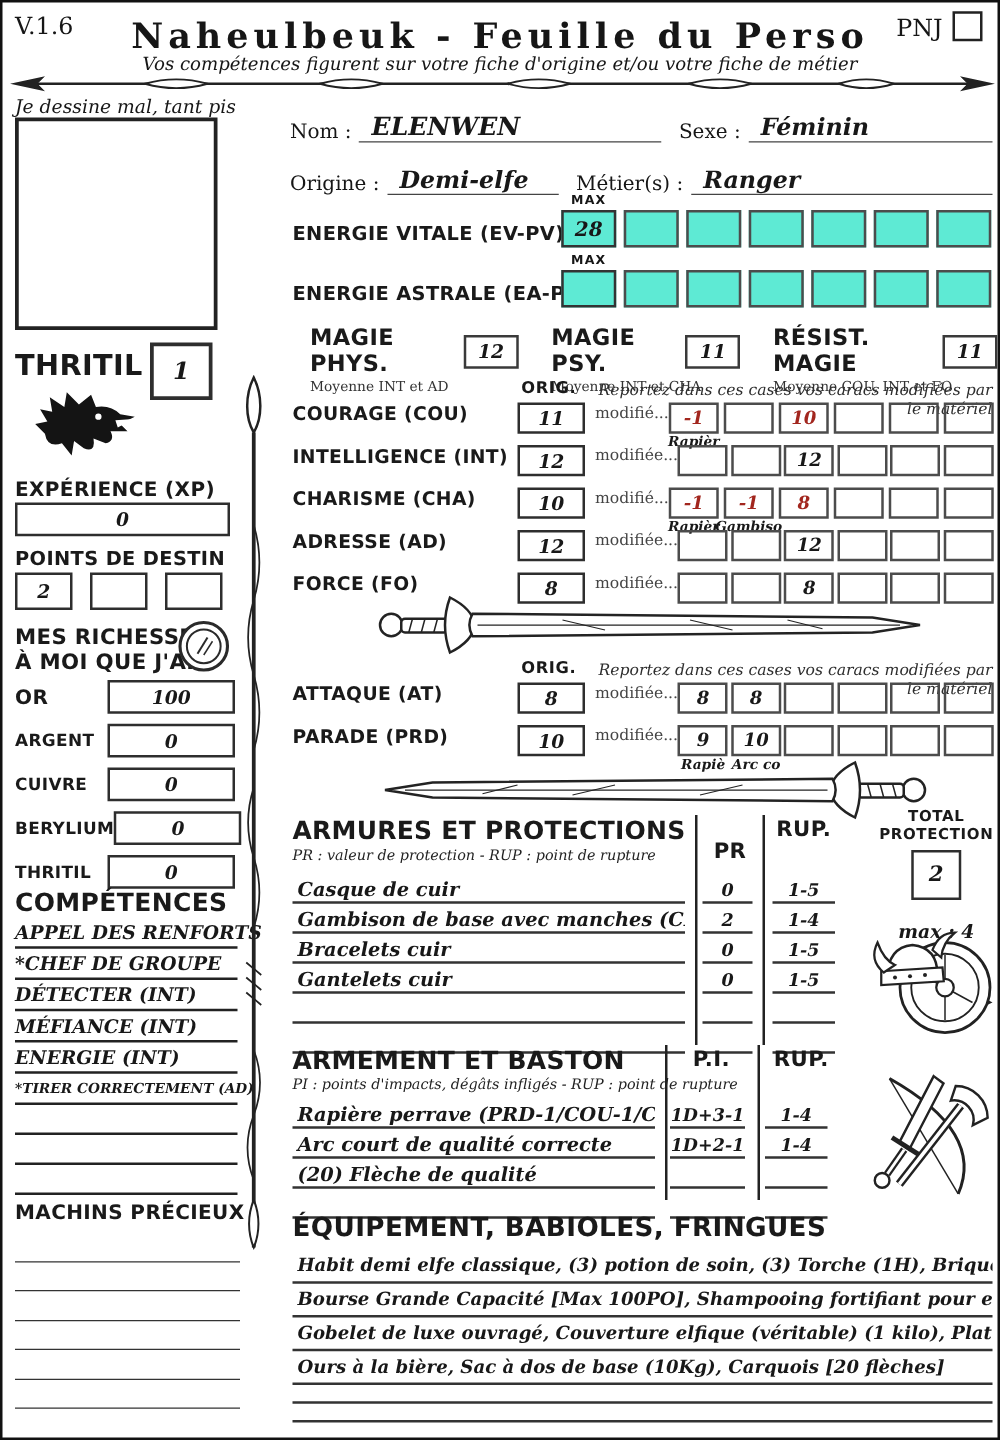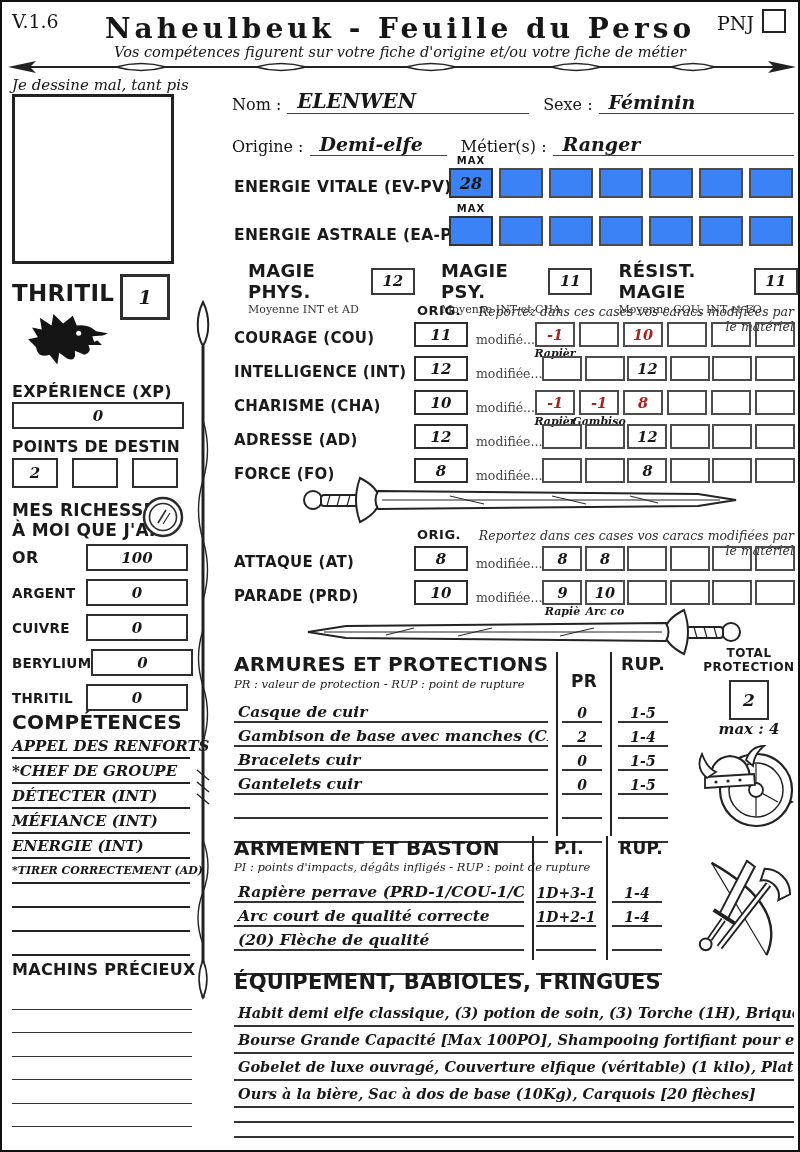--- a/index.html
+++ b/index.html
@@ -13,21 +13,21 @@
   .red{color:var(--red);}
 
   
   .title{left:0; right:0; top:10px; text-align:center; font-family:"DejaVu Serif",serif; font-weight:bold; font-size:28px; letter-spacing:4px;}
   .subtitle{left:0; right:0; top:42px; text-align:center; font-family:"DejaVu Serif",serif; font-style:italic; font-size:14.5px;}
   .version{left:10px; top:8px; font-family:"DejaVu Serif",serif; font-size:19px;}
   .pnj{right:44px; top:10px; font-family:"DejaVu Serif",serif; font-size:19px;}
   .pnjbox{right:12px; top:7px; width:24px; height:24px; border:2px solid #222;}
 
   
-  .ebox{width:44px; height:30px; border:2px solid var(--boxb); background:#3b82f6; display:flex; align-items:center; justify-content:center; font-size:16px;}
+  .ebox{width:44px; height:30px; border:2px solid var(--boxb); background:#5eead4; display:flex; align-items:center; justify-content:center; font-size:16px;}
   .maxbox{border:2.5px solid #333;}
   .obox{width:54px; height:25px; border:2.5px solid #2e2e2e; display:flex; align-items:center; justify-content:center; font-size:15px;}
   .cell{width:40px; height:25px; border:2px solid var(--boxb); display:flex; align-items:center; justify-content:center; font-size:14.5px;}
 
   
   .idrow{display:flex; align-items:flex-end; width:562px; height:24px;}
   .idlab{font-family:"DejaVu Serif",serif; font-size:16px; white-space:nowrap; padding-right:6px;}
   .idval{flex:1; border-bottom:1.6px solid #444; font-size:19px; padding-left:10px; white-space:nowrap;}
 
   
@@ -36,21 +36,21 @@
 
   
   .magicrow{display:flex; gap:26px;}
   .mgroup{display:flex; flex-direction:column;}
   .mline{display:flex; align-items:center; gap:8px;}
   .mlab{font-size:18px;}
   .mbox{width:52px; height:27px; border:2px solid #3a3a3a; display:flex; align-items:center; justify-content:center; font-size:15px;}
   .mnote{font-family:"DejaVu Serif",serif; font-size:11px; color:#333; margin-top:1px;}
 
   
-  .srow{display:flex; align-items:flex-end; height:25px; margin-bottom:9px; position:relative;}
+  .srow{display:flex; align-items:flex-start; height:25px; margin-bottom:9px; position:relative;}
   .slabel{flex:0 0 180px; font-size:15px; white-space:nowrap;}
   .modlbl{flex:0 0 60px; font-family:"DejaVu Serif",serif; font-size:12.5px; color:#444; padding-left:8px;}
   .strip{flex:1; display:flex; justify-content:space-between;}
   .cellwrap{position:relative;}
   .cellnote{position:absolute; top:100%; left:-8px; right:-8px; text-align:center; font-size:11px; white-space:nowrap;}
   .orighead{font-size:13px; letter-spacing:.5px; width:54px; text-align:center;}
   .repnote{font-family:"DejaVu Serif",serif; font-style:italic; font-size:12.5px; color:#2e2e2e; text-align:right;}
 
   
   .portrait{width:162px; height:170px; border:3px solid #222; background:#fff;}
@@ -74,21 +74,21 @@
   .colhead{font-size:17px;}
   .vline{position:absolute; width:2px; background:#222; top:0;}
   .trow{display:flex; align-items:flex-end; height:23px; margin-bottom:1px;}
   .tname{border-bottom:2px solid #333; font-size:15.5px; white-space:nowrap; overflow:hidden; padding-left:4px;}
   .tval{border-bottom:2px solid #333; font-size:14px; text-align:center;}
   .eqline{border-bottom:2px solid #333; font-size:14.5px; white-space:nowrap; overflow:hidden; padding-left:4px;}
 
   
   .totlab{font-size:12px; letter-spacing:.5px; text-align:center; line-height:14px;}
   .totbox{width:40px; height:40px; border:2.5px solid #2e2e2e; margin:6px auto 0; display:flex; align-items:center; justify-content:center; font-size:17px;}
-  .maxnote{text-align:center; font-size:15px; margin-top:0;}
+  .maxnote{text-align:center; font-size:15px; margin-top:16px;}
 
   svg{display:block;}
 </style>
 </head>
 <body>
 
 <div class="page">
 
   <div class="abs version serif">V.1.6</div>
   <div class="abs title">Naheulbeuk - Feuille du Perso</div>

